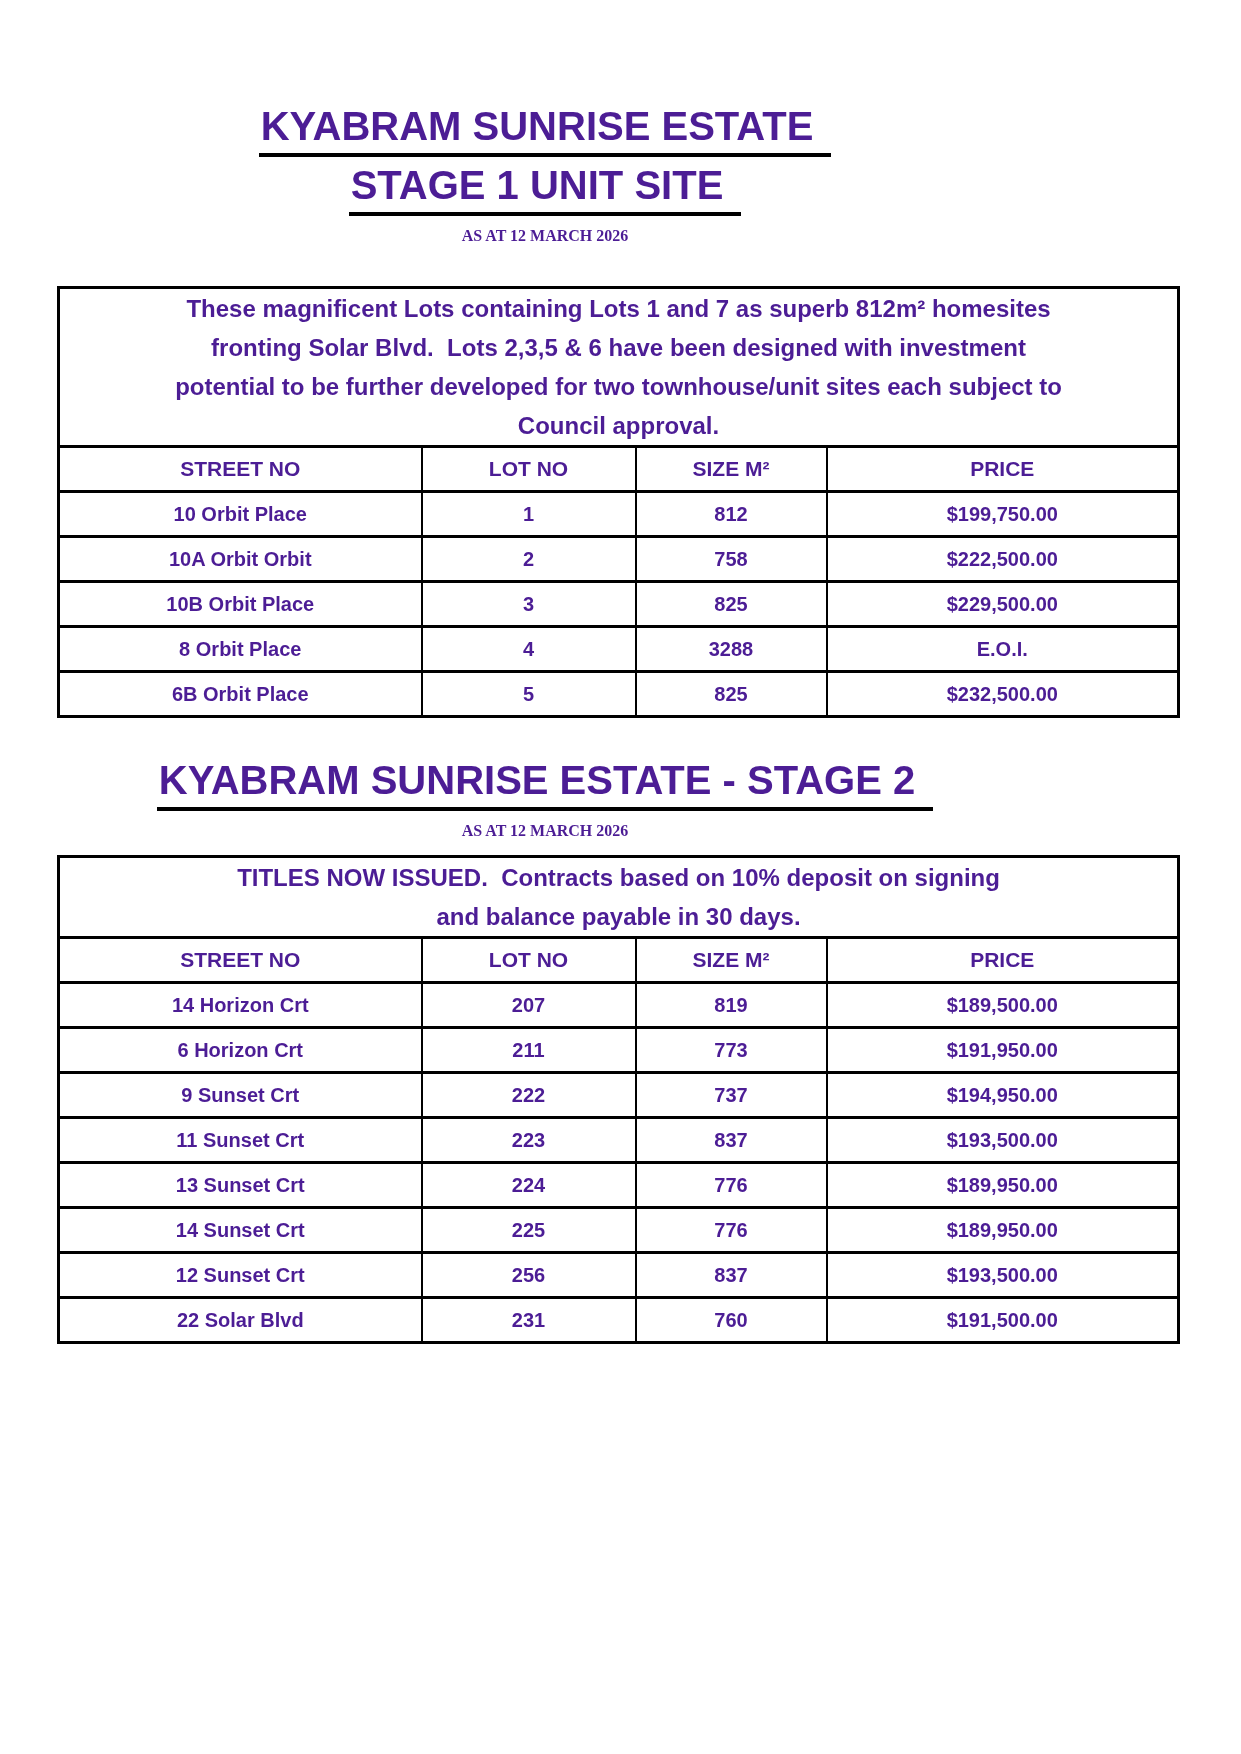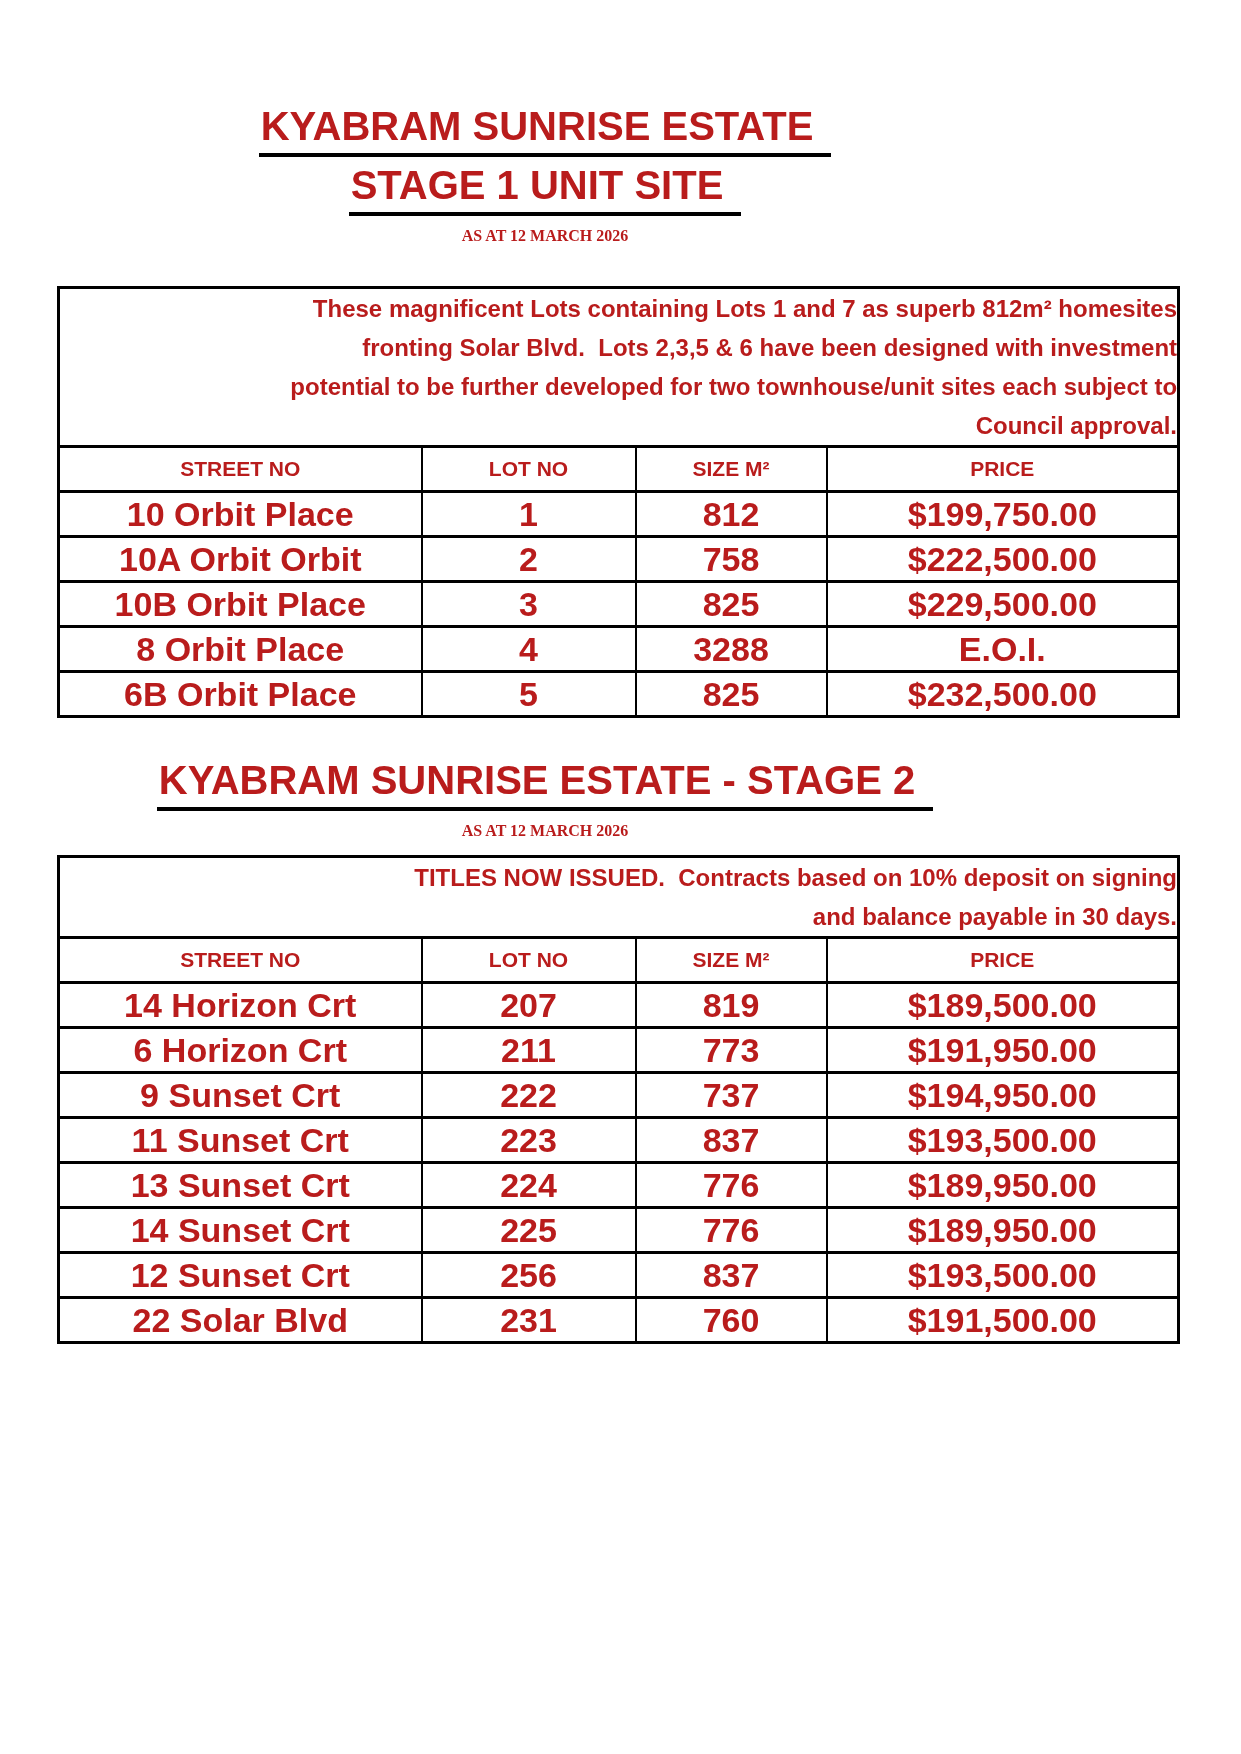--- a/index.html
+++ b/index.html
@@ -5,21 +5,21 @@
   html, body {
     margin: 0;
     padding: 0;
     background: #ffffff;
   }
   .page {
     position: relative;
     width: 1241px;
     height: 1754px;
     background: #ffffff;
-    color: #b91c1c;
+    color: #4c1d95;
     font-family: "Liberation Sans", "DejaVu Sans", sans-serif;
     font-weight: bold;
     overflow: hidden;
   }
   
   .heading-block {
     width: 1090px;
     text-align: center;
   }
   .hb1 { margin-top: 98px; }
@@ -60,30 +60,30 @@
     vertical-align: middle;
     padding: 0;
     overflow: hidden;
   }
   td.desc {
     font-size: 24px;
     line-height: 39px;
   }
   td.desc .desc-line {
     white-space: pre;
-    text-align: right;
+    text-align: center;
   }
   td.desc1 { padding: 3px 14px 1px; }
   td.desc2 { padding: 21px 14px 33px; }
   table.lot-table th {
     font-size: 21px;
     height: 42px;
   }
   table.lot-table td.cell, table.lot-table tr.data-row td {
-    font-size: 34px;
+    font-size: 20px;
     height: 42px;
   }
 </style>
 </head>
 <body>
 
 <div class="page">
 
   <div class="heading-block hb1">
     <div class="title-line">

